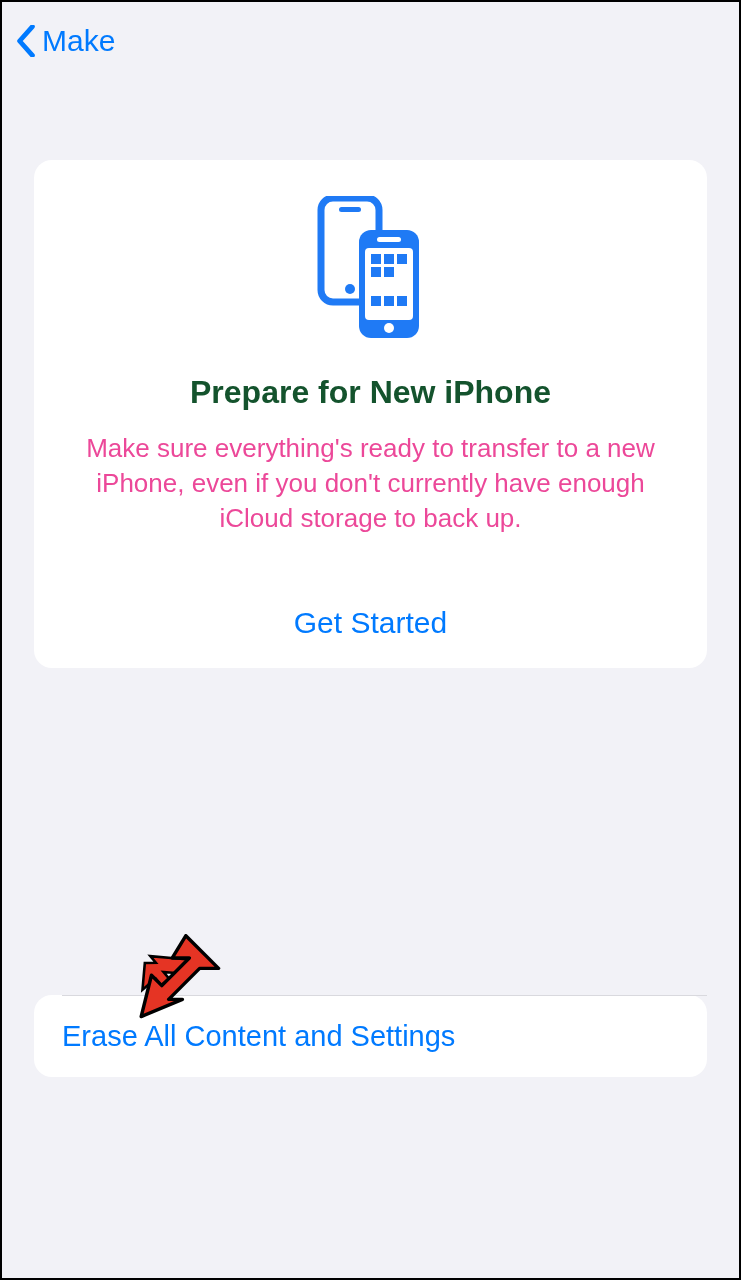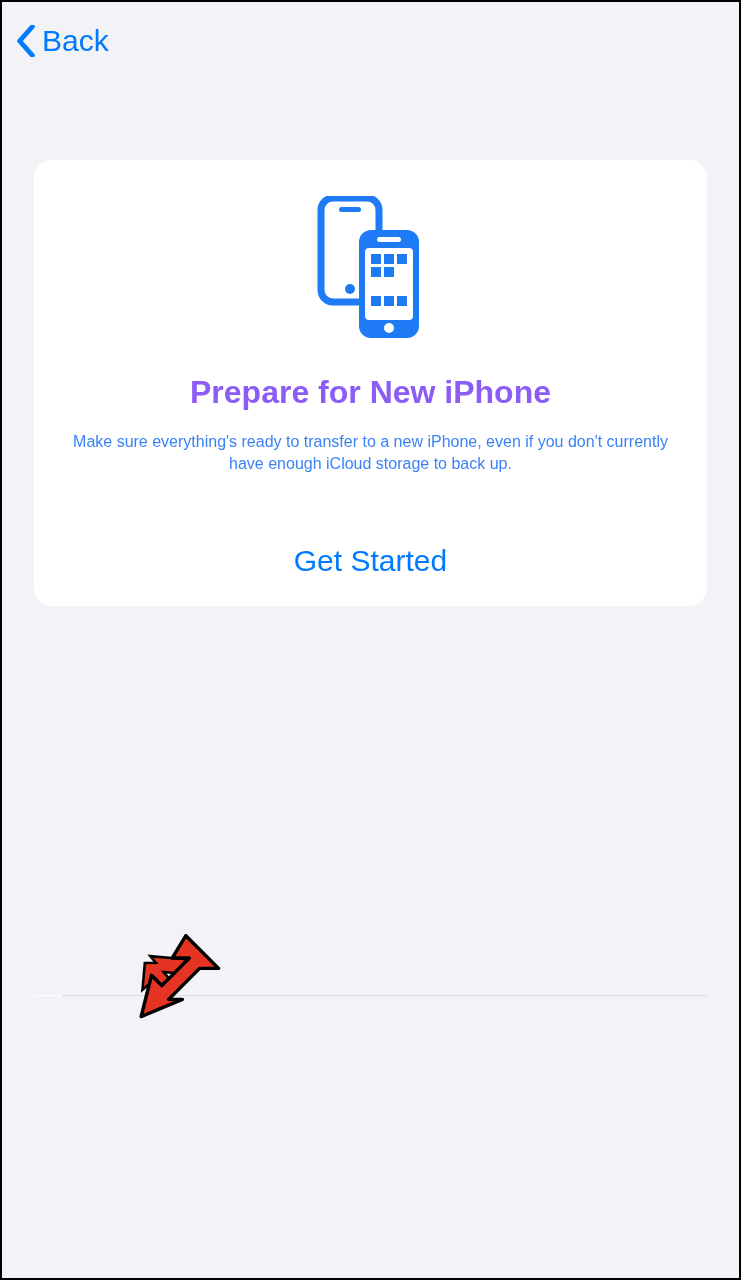--- a/index.html
+++ b/index.html
@@ -58,27 +58,27 @@
       justify-content: center;
       margin-bottom: 28px;
     }
     .card-icon svg {
       width: 120px;
       height: 150px;
     }
     .card-title {
       font-size: 32px;
       font-weight: 700;
-      color: #8b5cf6;
+      color: #14532d;
       margin-bottom: 20px;
     }
     .card-desc {
-      font-size: 16px;
+      font-size: 26px;
       line-height: 1.35;
-      color: #3b82f6;
+      color: #ec4899;
       font-weight: 400;
       margin-bottom: 70px;
       padding: 0 4px;
     }
     .card-action {
       font-size: 30px;
       color: #007aff;
       font-weight: 400;
       cursor: pointer;
       display: inline-block;
@@ -118,21 +118,21 @@
     }
   </style>
 </head>
 <body>
 
 <div class="header">
   <div class="back-btn">
     <svg viewBox="0 0 12 20" fill="none">
       <path d="M10 1L2 10L10 19" stroke="#007aff" stroke-width="3" stroke-linecap="round" stroke-linejoin="round"></path>
     </svg>
-    <span>Back</span>
+    <span>Make</span>
   </div>
 </div>
 
 <div class="card">
   <div class="card-icon">
     <svg viewBox="0 0 120 150">
 
       <rect x="10" y="2" width="58" height="104" rx="12" ry="12" fill="none" stroke="#1f7af5" stroke-width="7"></rect>
       <rect x="28" y="11" width="22" height="5" rx="2.5" fill="#1f7af5"></rect>
       <circle cx="39" cy="93" r="5" fill="#1f7af5"></circle>
@@ -152,20 +152,21 @@
       <rect x="86" y="100" width="10" height="10" fill="#1f7af5"></rect>
     </svg>
   </div>
   <div class="card-title">Prepare for New iPhone</div>
   <div class="card-desc">Make sure everything's ready to transfer to a new iPhone, even if you don't currently have enough iCloud storage to back up.</div>
   <div class="card-action">Get Started</div>
 </div>
 
 <div class="options-card">
   <div class="divider"></div>
+  <div class="option-row">Erase All Content and Settings</div>
 </div>
 
 <div class="arrow-annotation">
   <svg viewBox="0 0 100 100">
     <g transform="rotate(5 50 50)">
       <polygon points="70,12 92,34 72,34 72,44 60,44 60,34 40,54 28,42 60,10 60,20" fill="#e53424" stroke="#000" stroke-width="3" transform="scale(-1,1) translate(-100,0) rotate(45 50 50)"></polygon>
     </g>
 
     <polygon points="78,10 98,30 78,30 78,44 58,44 58,62 20,62 20,80 4,48 40,12 40,30 58,30 58,10" fill="none"></polygon>
   </svg>

